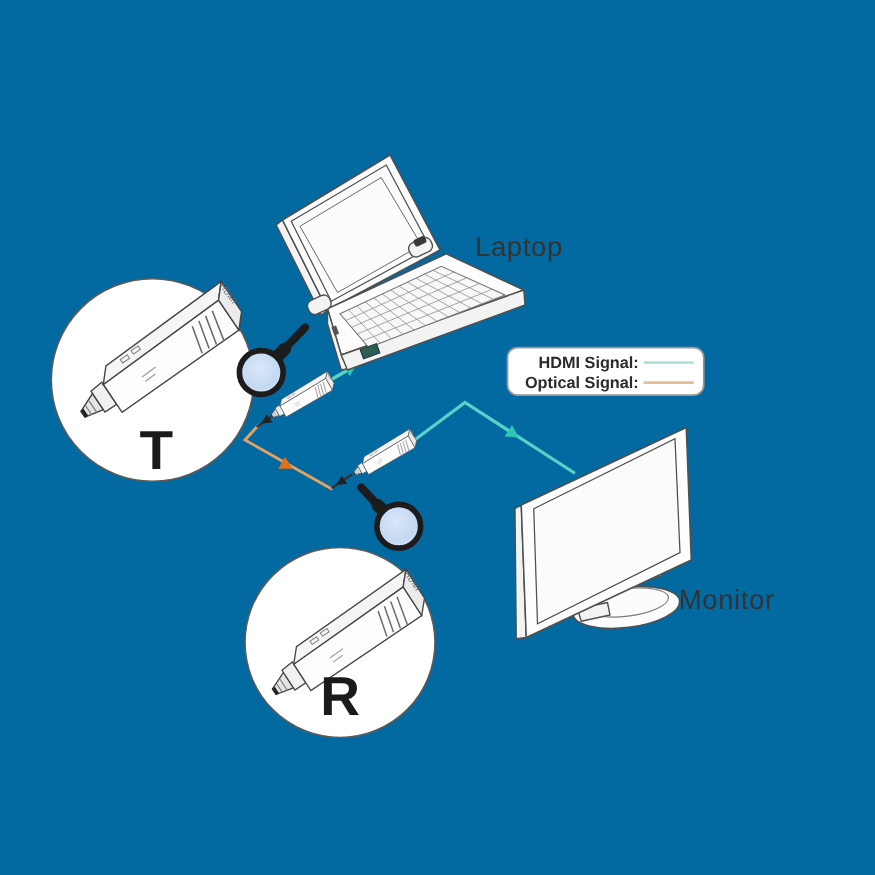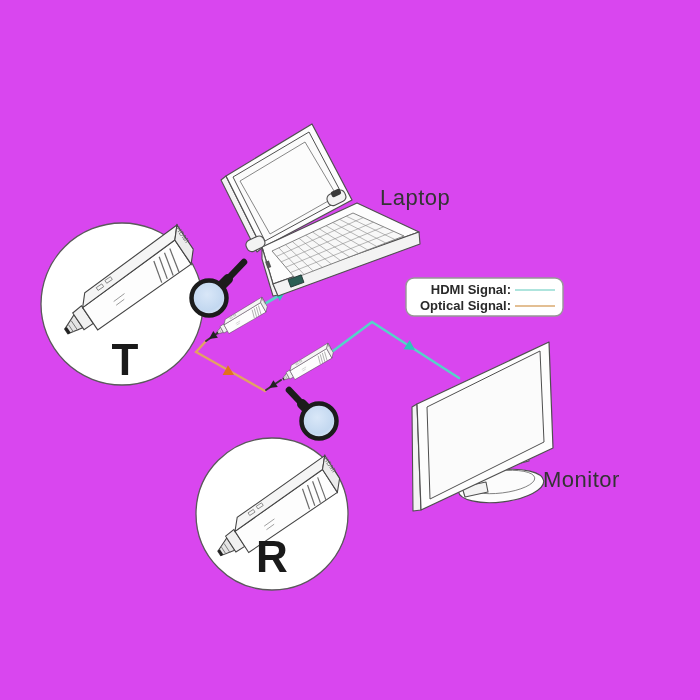--- a/index.html
+++ b/index.html
@@ -1,16 +1,16 @@
 <!DOCTYPE html>
 <html><head>
 <meta charset="utf-8">
 <style>
   html,body{margin:0;padding:0;background:#ffffff;}
-  .stage{width:700px;height:700px;position:relative;background:#d946ef;overflow:hidden;}
+  .stage{width:700px;height:700px;position:relative;background:#0369a1;overflow:hidden;}
   svg{display:block;}
   text{font-family:"Liberation Sans","DejaVu Sans",sans-serif;fill:#333;}
   .device-label{font-size:22px;letter-spacing:0.5px;}
   .circle-letter{font-size:44px;font-weight:bold;fill:#1a1a1a;}
   .legend-text{font-size:13px;font-weight:bold;fill:#2a2a2a;}
   .tiny-text{font-size:6px;fill:#666;letter-spacing:0.3px;}
   .art{stroke:#4f4f4f;stroke-width:1.2;fill:#fdfdfd;stroke-linejoin:round;}
   .art-light{stroke:#4f4f4f;stroke-width:1.1;fill:#f3f3f3;stroke-linejoin:round;}
   .thin{stroke:#8a8a8a;stroke-width:0.6;}
   .vent{stroke:#6a6a6a;stroke-width:1.1;}

